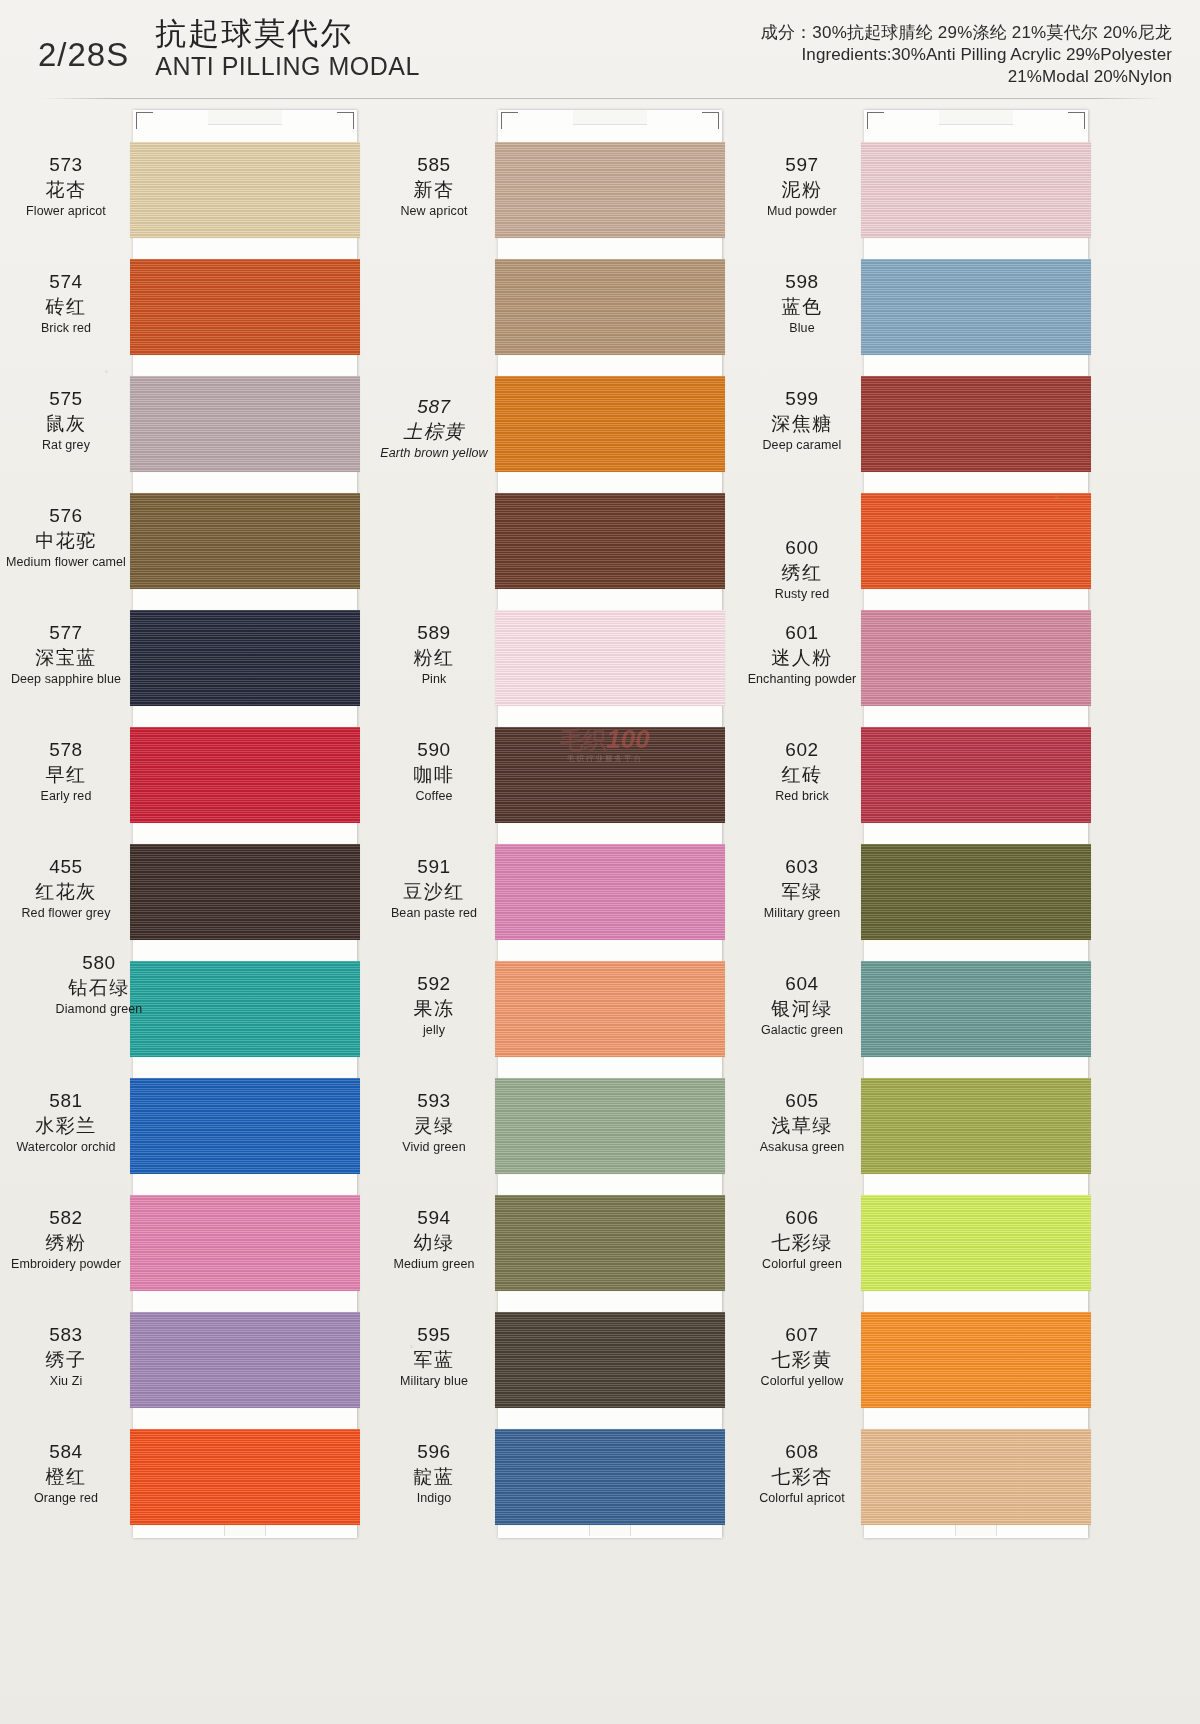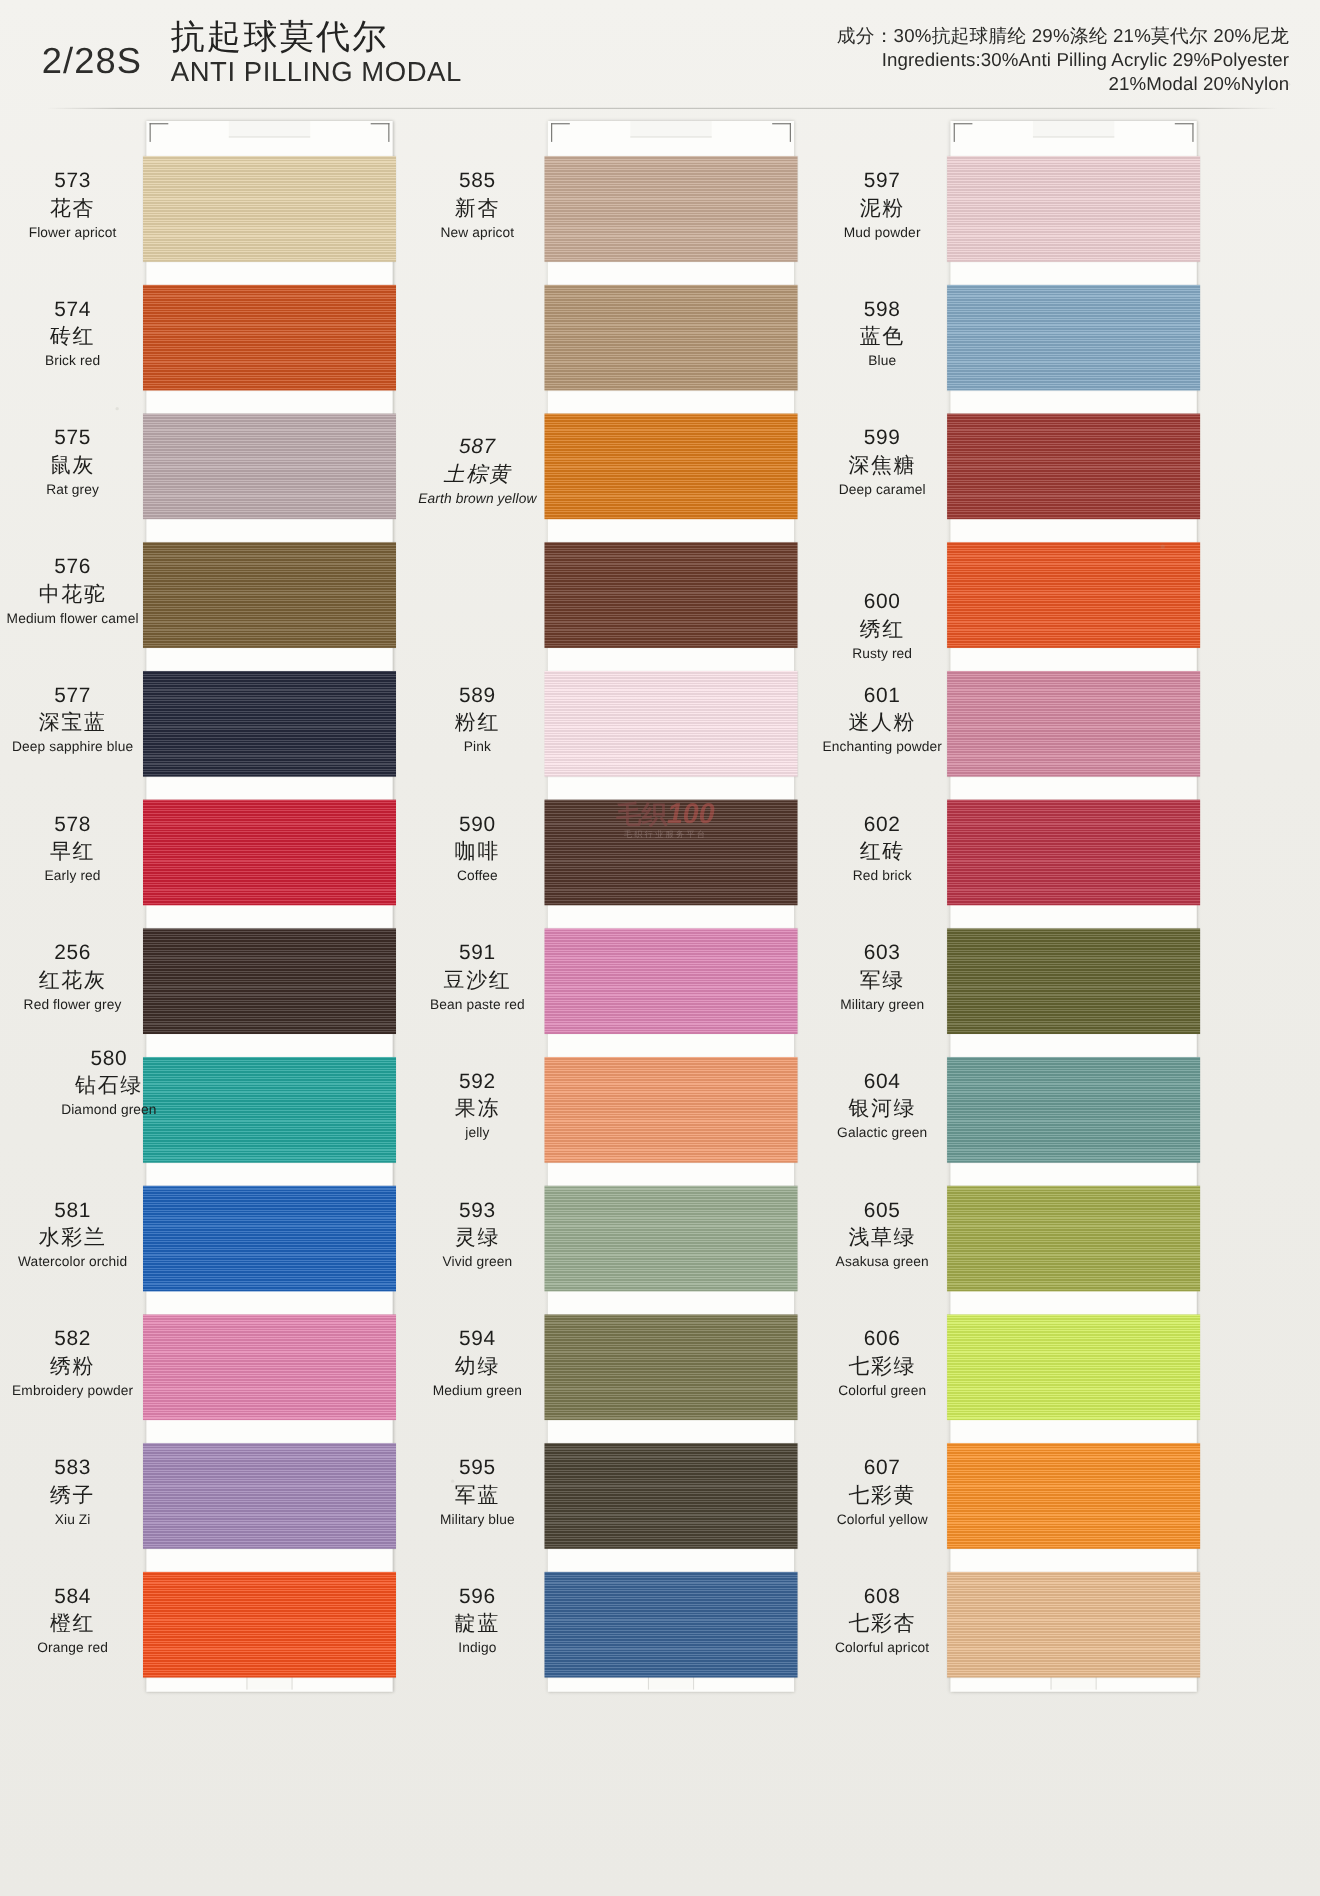--- a/index.html
+++ b/index.html
@@ -300,21 +300,21 @@
           <div class="lbl-code">577</div>
           <div class="lbl-cn">深宝蓝</div>
           <div class="lbl-en">Deep sapphire blue</div>
         </div>
         <div class="label" style="top: 635px;">
           <div class="lbl-code">578</div>
           <div class="lbl-cn">早红</div>
           <div class="lbl-en">Early red</div>
         </div>
         <div class="label" style="top: 752px;">
-          <div class="lbl-code">256</div>
+          <div class="lbl-code">455</div>
           <div class="lbl-cn">红花灰</div>
           <div class="lbl-en">Red flower grey</div>
         </div>
         <div class="label" style="top: 848px; padding-left: 33px;">
           <div class="lbl-code">580</div>
           <div class="lbl-cn">钻石绿</div>
           <div class="lbl-en">Diamond green</div>
         </div>
         <div class="label" style="top: 986px;">
           <div class="lbl-code">581</div>

